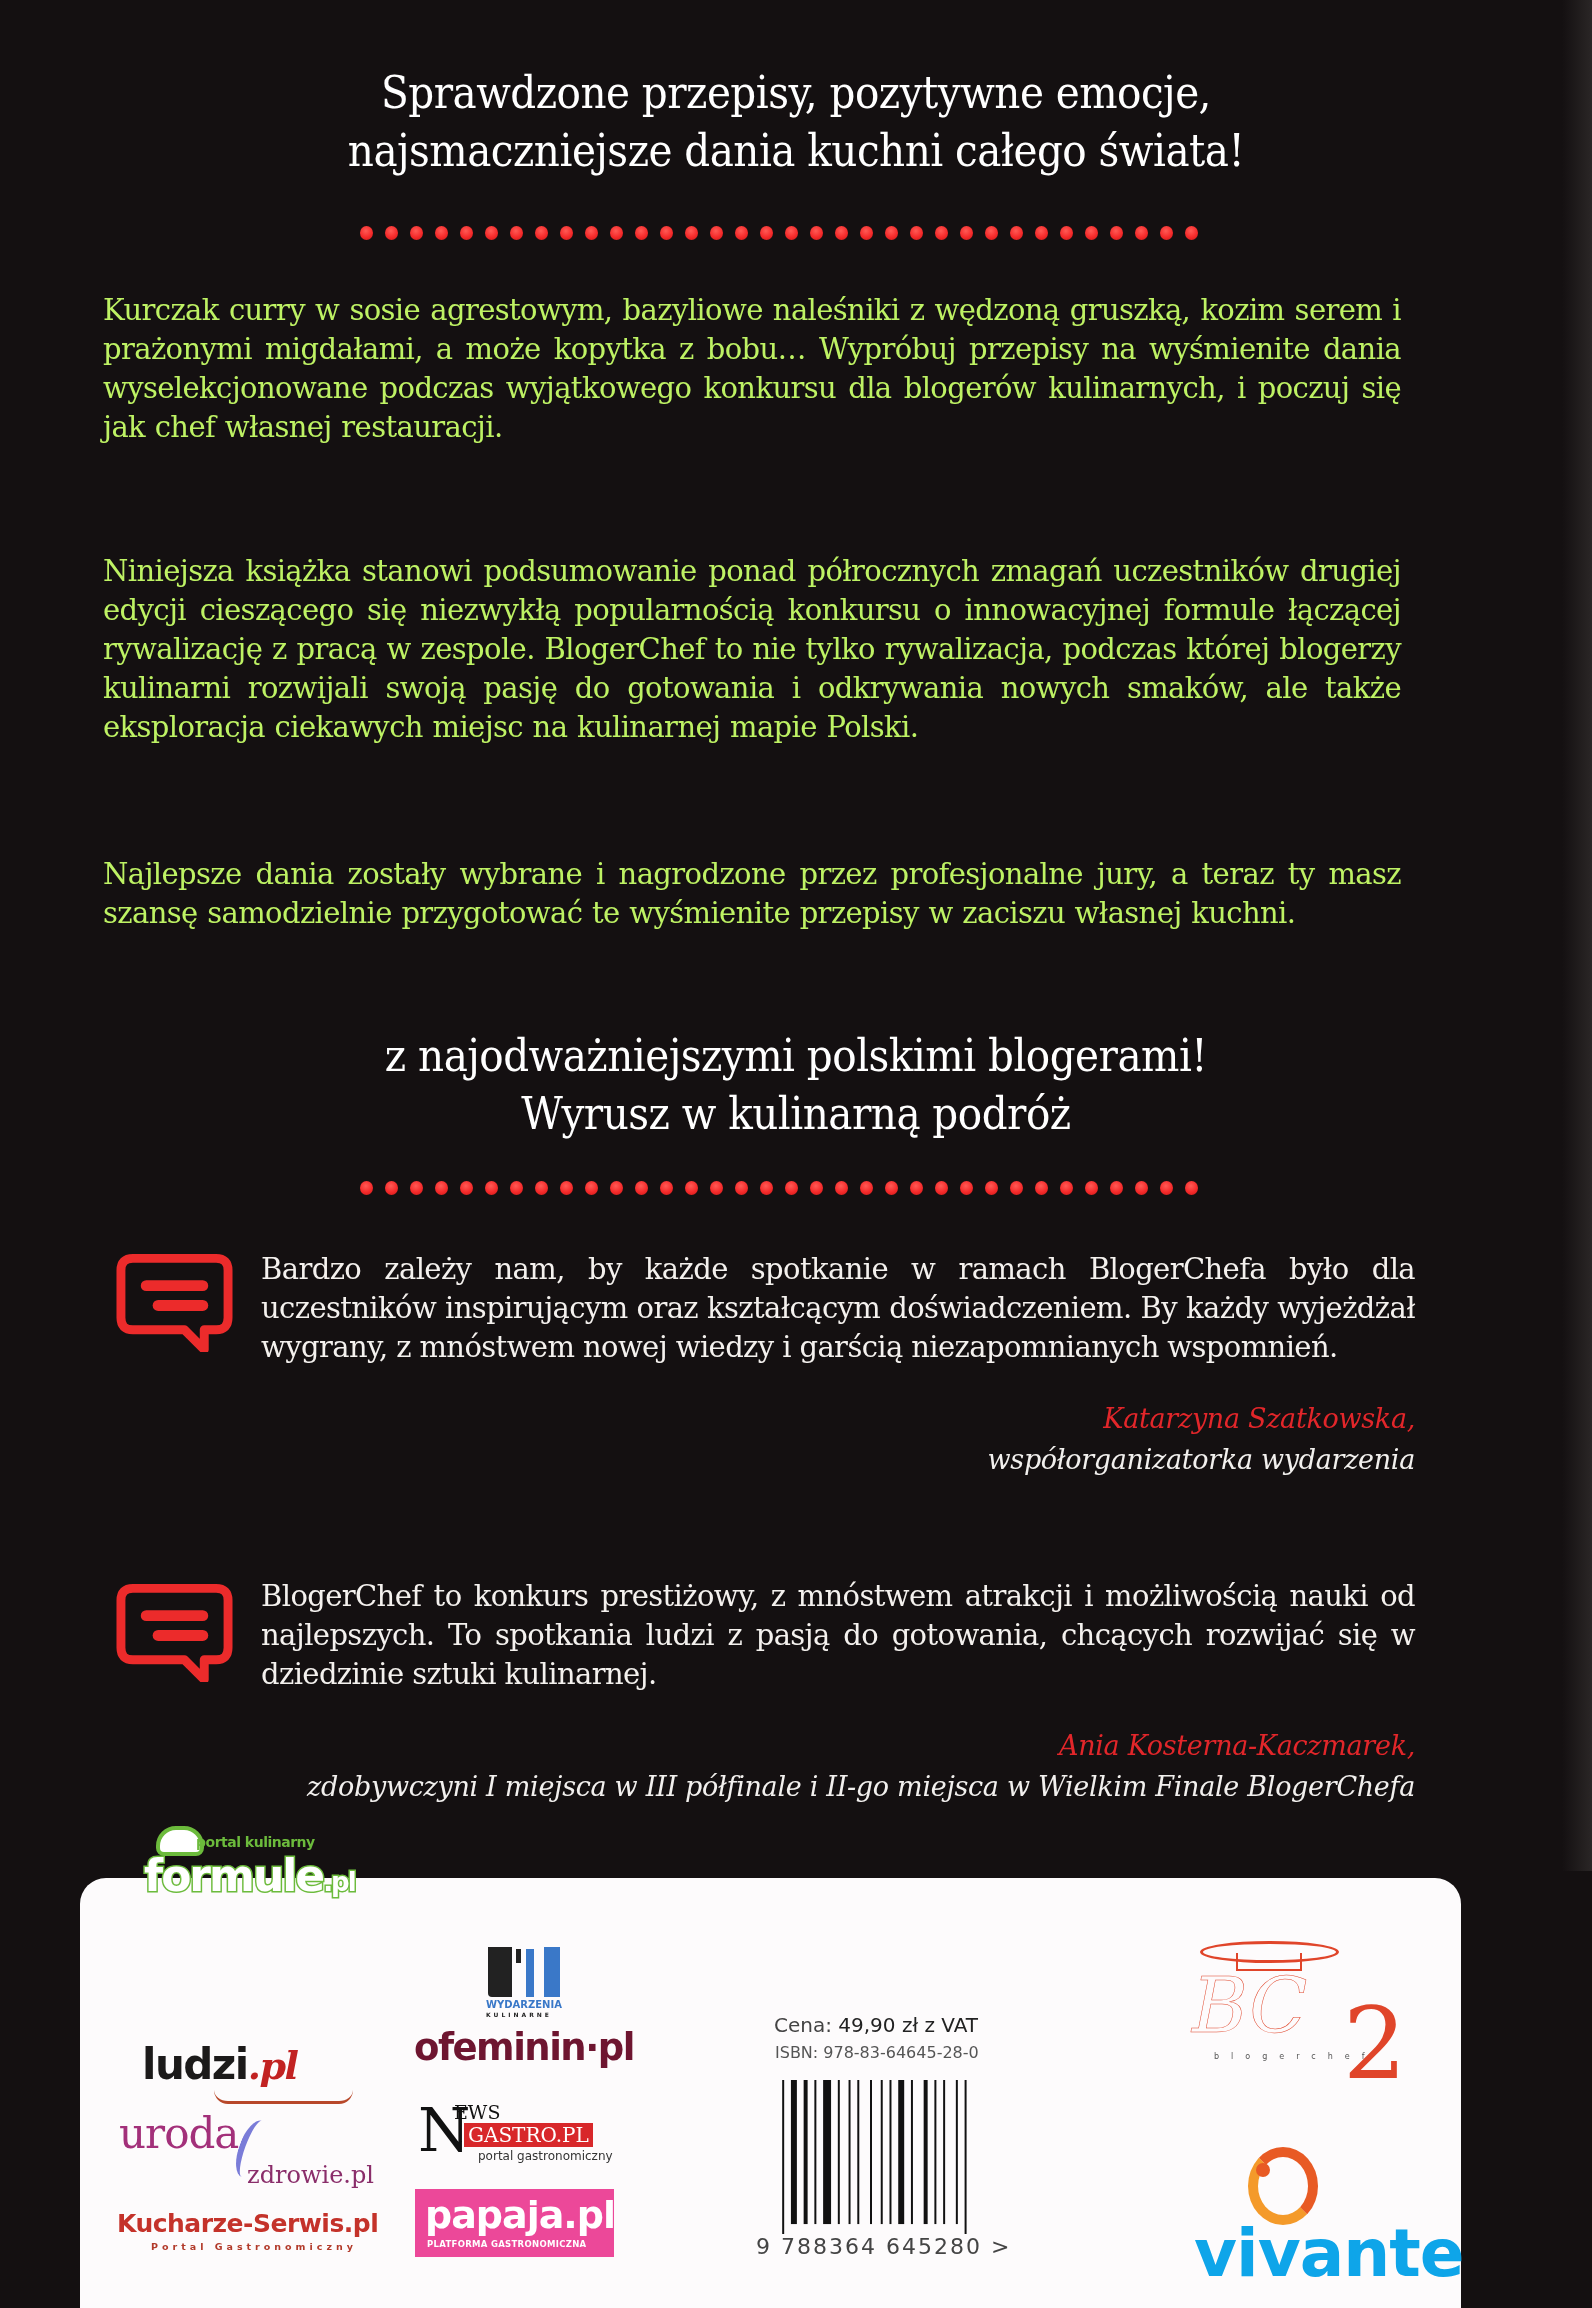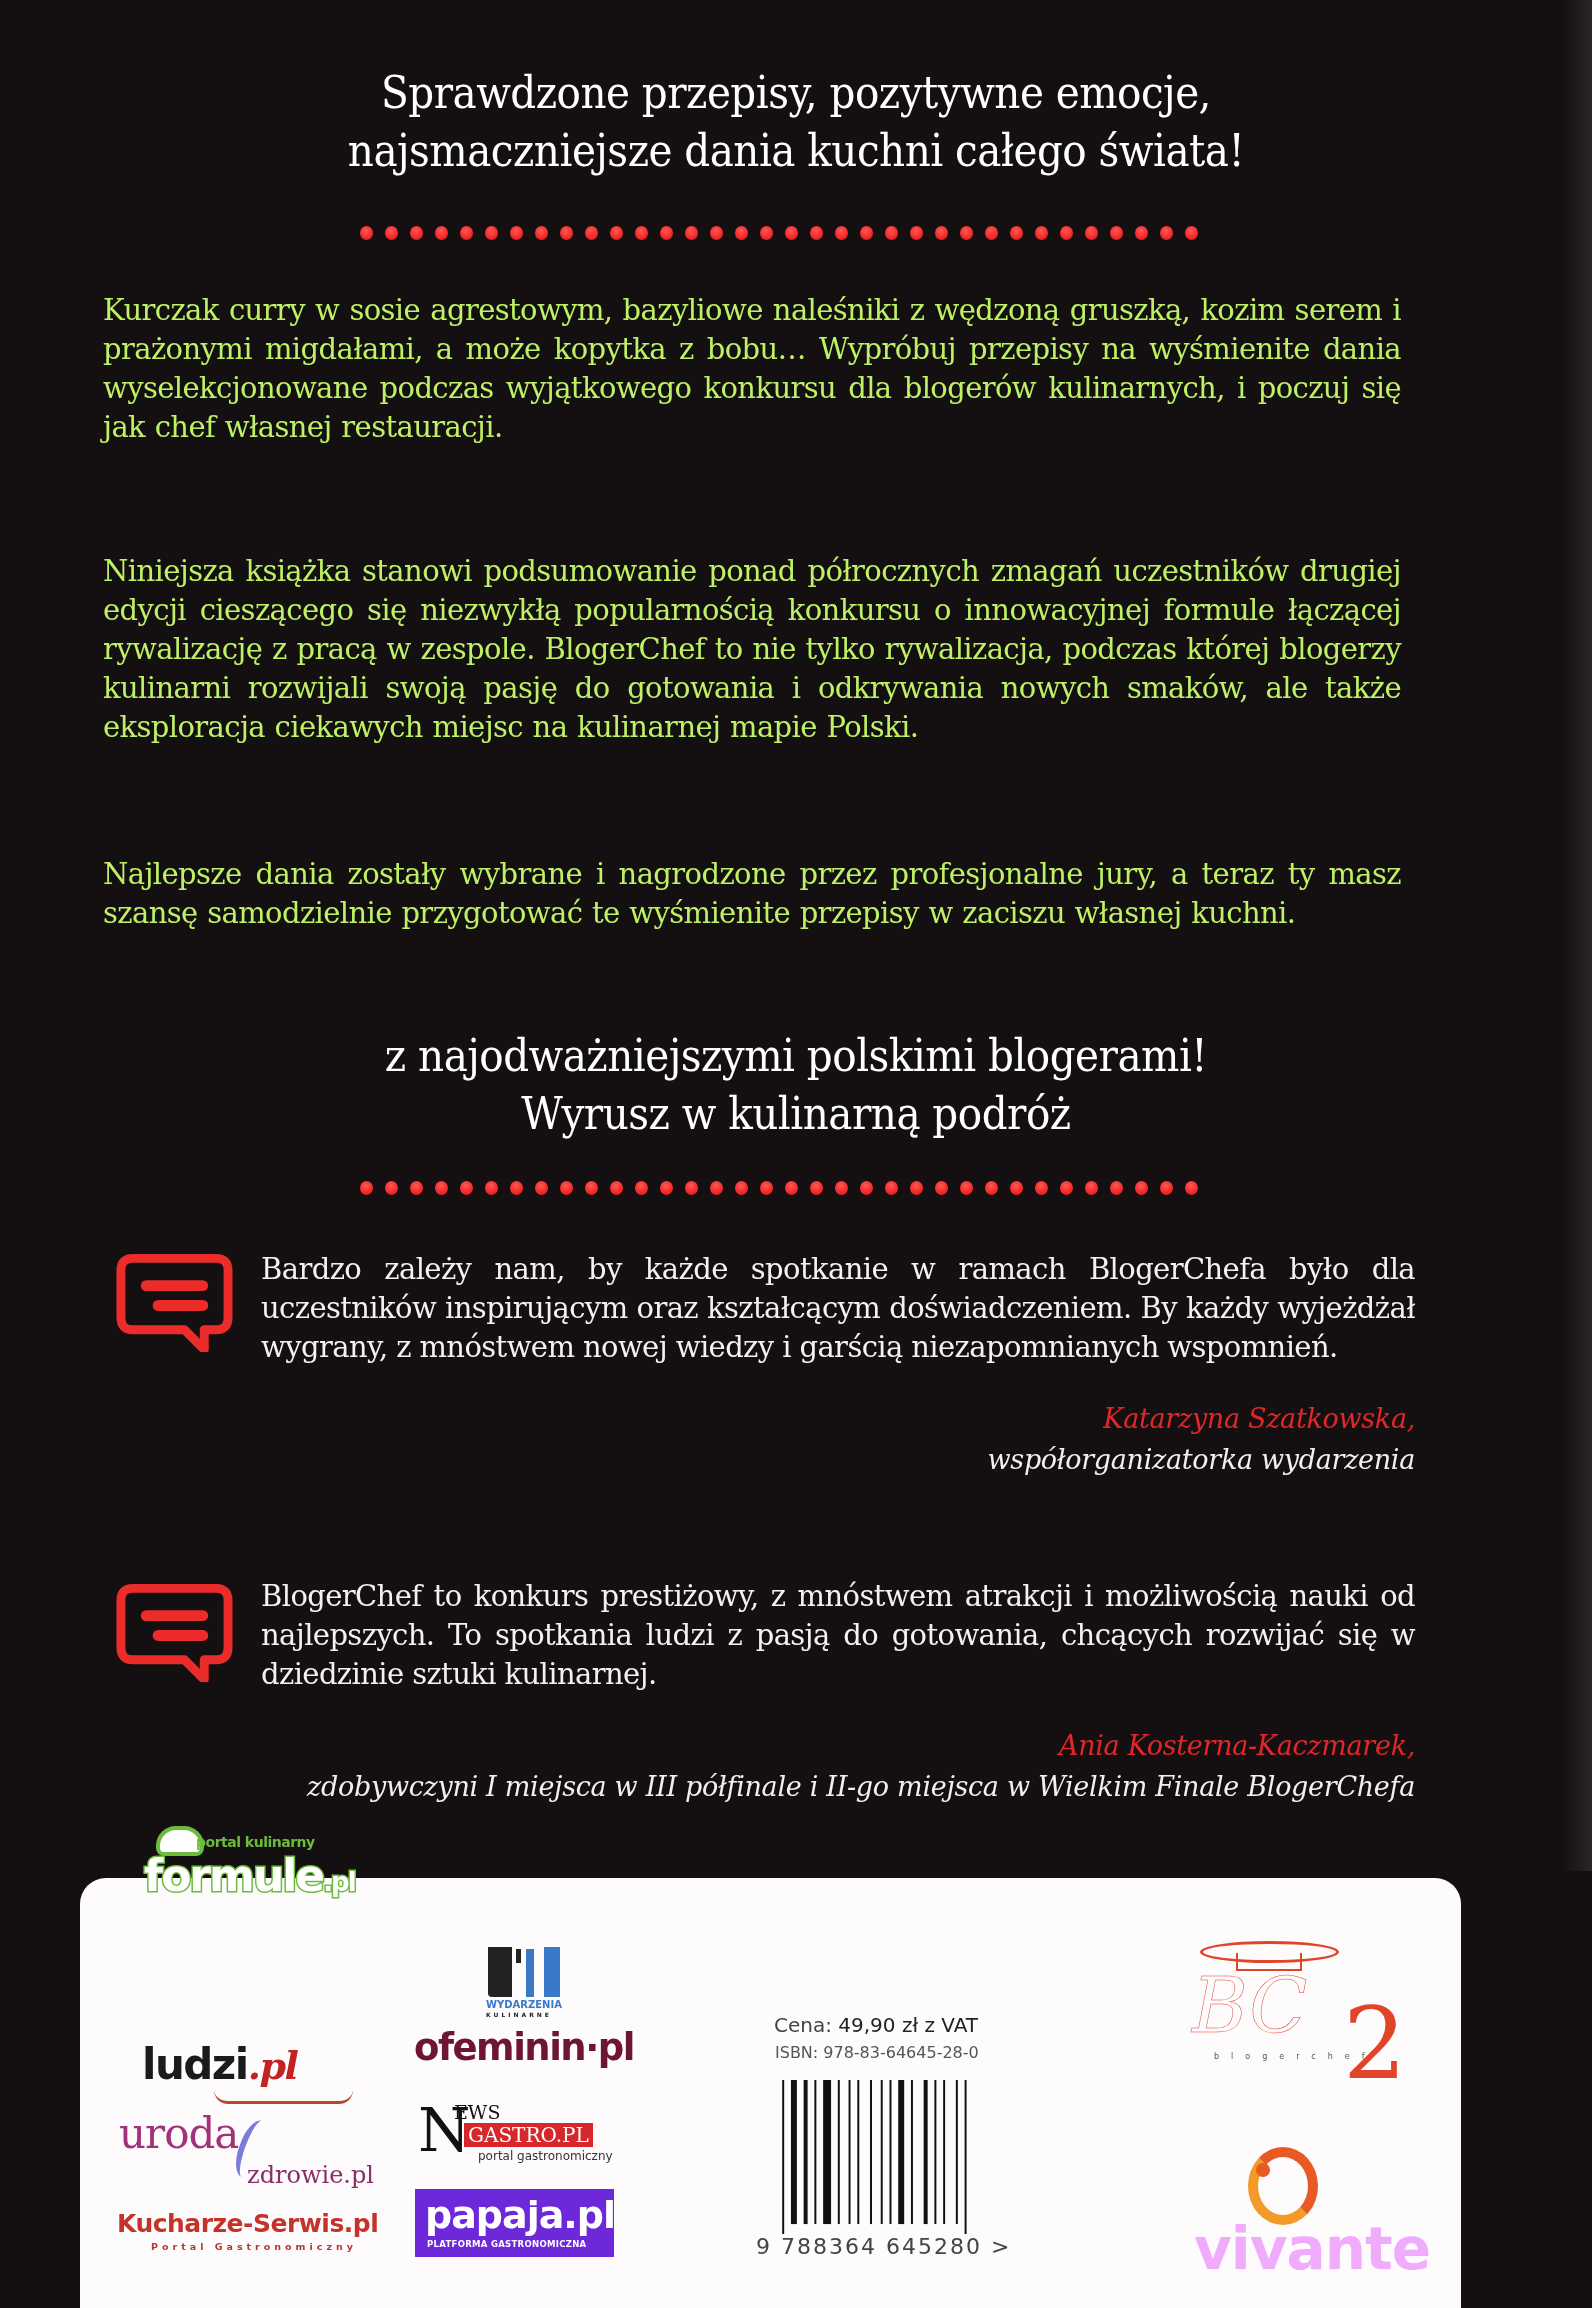--- a/index.html
+++ b/index.html
@@ -98,41 +98,41 @@
   .wydarzenia .t2 { position:absolute; left:0; top:66px; font-family:"DejaVu Sans", sans-serif; font-weight:bold; font-size:6px; color:#222; letter-spacing:3px;}
 
   .ofeminin { left: 414px; top: 2026px; font-family:"DejaVu Sans", sans-serif; font-weight:bold; font-size:37px; color:#6e1530; letter-spacing:-1.5px;}
 
   .news { left: 418px; top: 2099px; width: 199px; height: 70px; }
   .news .N { position:absolute; left:0; top:-4px; font-family:"DejaVu Serif", serif; font-size:60px; color:#111;}
   .news .ews { position:absolute; left:36px; top:2px; font-family:"DejaVu Serif", serif; font-size:19px; color:#111;}
   .news .gastro { position:absolute; left:46px; top:24px; background:#d8272a; color:#fff; font-family:"DejaVu Serif", serif; font-size:20px; padding:0 4px; line-height:24px;}
   .news .sub { position:absolute; left:60px; top:50px; font-family:"DejaVu Sans", sans-serif; font-size:12px; color:#333;}
 
-  .papaja { left: 415px; top: 2189px; width: 199px; height: 68px; background:#6d28d9; }
+  .papaja { left: 415px; top: 2189px; width: 199px; height: 68px; background:#ec4899; }
   .papaja .main { position:absolute; left:10px; top:4px; font-family:"DejaVu Sans", sans-serif; font-weight:bold; font-size:38px; color:#fff; letter-spacing:-1px;}
   .papaja .sub { position:absolute; left:12px; top:50px; font-family:"DejaVu Sans", sans-serif; font-weight:bold; font-size:8.5px; color:#fff; letter-spacing:0.3px;}
 
   .price { left: 774px; top: 2013px; font-family:"DejaVu Sans", sans-serif; font-size:20px; color:#444;}
   .price .val { color:#222; }
   .isbn { left: 775px; top: 2043px; font-family:"DejaVu Sans", sans-serif; font-size:16px; color:#555;}
   .barcode { left: 778px; top: 2080px; width: 219px; height: 154px; }
   .barcode-num { left: 756px; top: 2234px; font-family:"DejaVu Sans", sans-serif; font-size:22px; color:#444; letter-spacing:2px;}
 
   .bc-logo { left: 1174px; top: 1935px; width: 259px; height: 159px; }
   .bc-logo .hat { position:absolute; left:26px; top:6px; width:139px; height:22px; border:3px solid #e0452a; border-radius:50%;}
   .bc-logo .hat2 { position:absolute; left:62px; top:18px; width:66px; height:18px; border:2px solid #e0452a; border-top:none;}
   .bc-logo .letters { position:absolute; left:18px; top:26px; font-family:"DejaVu Serif", serif; font-style:italic; font-size:76px; color:#e0452a; font-weight:normal; -webkit-text-stroke: 0.5px #e0452a; color: transparent;}
   .bc-logo .two { position:absolute; left:169px; top:50px; font-family:"DejaVu Serif", serif; font-size:100px; color:#e0452a;}
   .bc-logo .sub { position:absolute; left:40px; top:117px; font-family:"DejaVu Sans", sans-serif; font-size:8px; color:#555; letter-spacing:12px;}
 
   .vivante { left: 1164px; top: 2129px; width: 249px; height: 139px; }
   .vivante .swirl { position:absolute; left:84px; top:18px; width:70px; height:78px; border-radius:50%; border:10px solid #f49a2a; border-right-color:#e85a24; border-top-color:#e85a24;}
   .vivante .dotp { position:absolute; left:92px; top:34px; width:14px; height:14px; border-radius:50%; background:#e85a24;}
-  .vivante .word { position:absolute; left:30px; top:86px; font-family:"DejaVu Sans", sans-serif; font-weight:bold; font-size:58px; color:#f0abfc; letter-spacing:-1px;}
+  .vivante .word { position:absolute; left:30px; top:86px; font-family:"DejaVu Sans", sans-serif; font-weight:bold; font-size:66px; color:#0ea5e9; letter-spacing:-1px;}
 </style>
 </head>
 <body>
 
 <div class="page">
   <div class="edge"></div>
 
   <div class="headline h1">
     <div>Sprawdzone przepisy, pozytywne emocje,</div>
     <div>najsmaczniejsze dania kuchni całego świata!</div>

